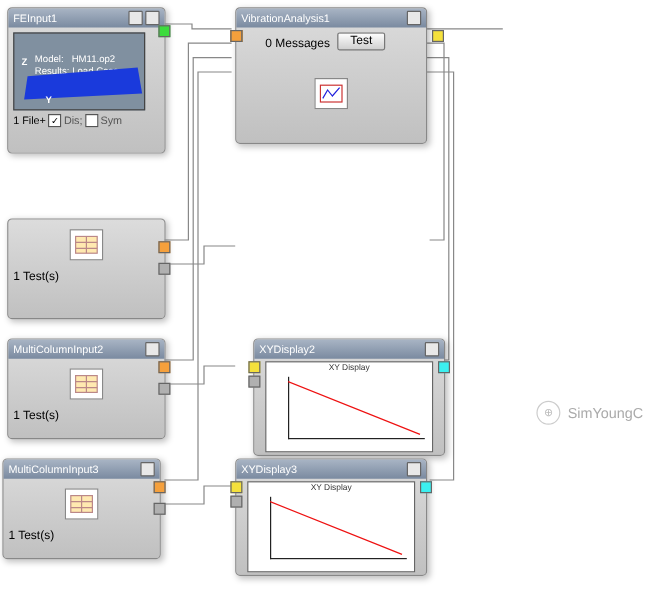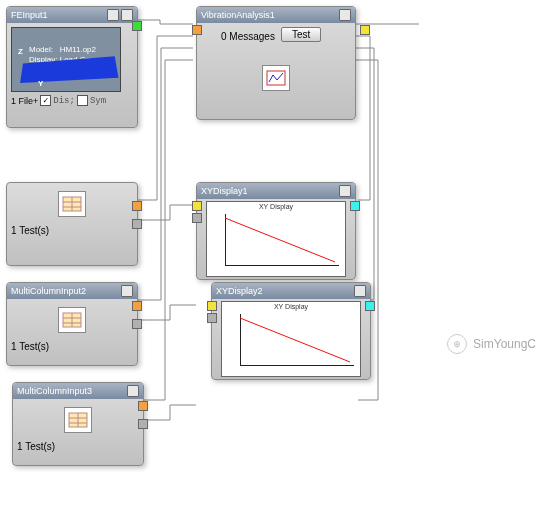--- a/index.html
+++ b/index.html
@@ -89,36 +89,35 @@
     transform: perspective(120px) rotateX(22deg) rotateY(-10deg);
   }
   .axis-lbl {
     position: absolute;
     font-size: 8px;
     color: #fff;
     font-weight: bold;
   }
   .row-controls {
     display: flex;
-    align-items: center;
     gap: 2px;
     margin-top: 3px;
     font-size: 9px;
   }
   .chk {
     width: 9px; height: 9px;
     border: 1px solid #555;
     background: #fff;
     display: inline-flex;
     align-items: center;
     justify-content: center;
     font-size: 8px;
     line-height: 8px;
   }
-  .muted-txt { color: #555; font-family: Liberation Mono, monospace; }
+  .muted-txt { color: #555; }
   .center-icon {
     display: flex;
     align-items: center;
     justify-content: center;
     height: 48px;
   }
   .mini-icon {
     width: 26px; height: 24px;
     background: #fff;
     border: 1px solid #888;
@@ -212,21 +211,21 @@
   <div class="block-header">
     <span>FEInput1</span>
     <span class="hdr-icons">
       <span class="hdr-icon"></span>
       <span class="hdr-icon"></span>
     </span>
   </div>
   <div class="block-body">
     <div class="preview3d">
       <div><span>Model:</span>&nbsp;&nbsp;&nbsp;<span>HM11.op2</span></div>
-      <div><span>Display:</span>&nbsp;<span>Load Case</span></div>
+      <div><span>Results:</span>&nbsp;<span>Load Case</span></div>
       <div class="bar"></div>
       <span class="axis-lbl" style="left:6px;bottom:34px">Z</span>
       <span class="axis-lbl" style="left:26px;bottom:2px">Y</span>
     </div>
     <div class="row-controls">
       <span>1 File+</span>
       <span class="chk">✓</span>
       <span class="muted-txt">Dis;</span>
       <span class="chk"></span>
       <span class="muted-txt">Sym</span>
@@ -306,21 +305,21 @@
               <line x1="10" y1="1" x2="10" y2="15" stroke="#b88"></line>
             </svg>
           </span>
         </div>
     <div style="margin-top:4px">1 Test(s)</div>
   </div>
   <div class="port orange right" style="top:18px"></div>
   <div class="port grey right" style="top:36px"></div>
 </div>
 
-<div class="block" style="left:12px;top:382px;width:130px;height:82px">
+<div class="block" style="left:2px;top:382px;width:130px;height:82px">
   <div class="block-header">
     <span>MultiColumnInput3</span>
     <span class="hdr-icons">
           <span class="hdr-icon"></span>
         </span>
   </div>
   <div class="block-body">
     <div class="center-icon" style="height:34px">
           <span class="mini-icon">
             <svg width="20" height="16">
@@ -330,57 +329,57 @@
               <line x1="10" y1="1" x2="10" y2="15" stroke="#b88"></line>
             </svg>
           </span>
         </div>
     <div style="margin-top:4px">1 Test(s)</div>
   </div>
   <div class="port orange right" style="top:18px"></div>
   <div class="port grey right" style="top:36px"></div>
 </div>
 
-<div class="block" style="left:196px;top:182px;width:158px;height:96px">
-  <div class="block-header">
-    <span>XYDisplay1</span>
+
+<div class="block" style="left:211px;top:282px;width:158px;height:96px">
+  <div class="block-header">
+    <span>XYDisplay2</span>
     <span class="hdr-icons">
           <span class="hdr-icon"></span>
         </span>
   </div>
   <div class="xy-plot">
     <div class="title">XY Display</div>
     <div class="axes"></div>
     <svg class="line">
           <line x1="0" y1="4" x2="110" y2="48" stroke="#e11" stroke-width="1"></line>
         </svg>
   </div>
   <div class="port yellow left" style="top:18px"></div>
   <div class="port grey left" style="top:30px"></div>
   <div class="port cyan right" style="top:18px"></div>
 </div>
 
-<div class="block" style="left:211px;top:282px;width:158px;height:96px">
-  <div class="block-header">
-    <span>XYDisplay2</span>
+<div class="block" style="left:196px;top:382px;width:158px;height:96px">
+  <div class="block-header">
+    <span>XYDisplay3</span>
     <span class="hdr-icons">
           <span class="hdr-icon"></span>
         </span>
   </div>
   <div class="xy-plot">
     <div class="title">XY Display</div>
     <div class="axes"></div>
     <svg class="line">
           <line x1="0" y1="4" x2="110" y2="48" stroke="#e11" stroke-width="1"></line>
         </svg>
   </div>
   <div class="port yellow left" style="top:18px"></div>
   <div class="port grey left" style="top:30px"></div>
   <div class="port cyan right" style="top:18px"></div>
 </div>
 
-
 <div class="watermark">
   <span class="wm-icon">⊕</span>
   <span>SimYoungC</span>
 </div>
 
 </div>
 
 </body></html>

